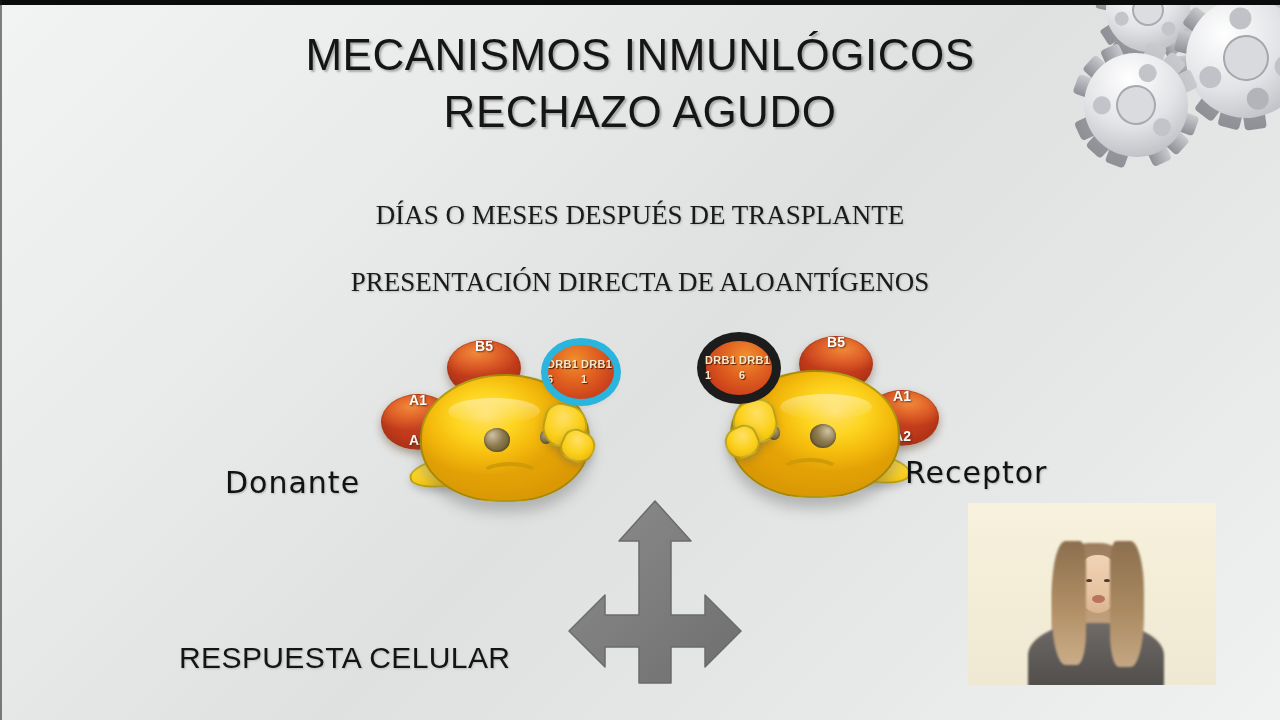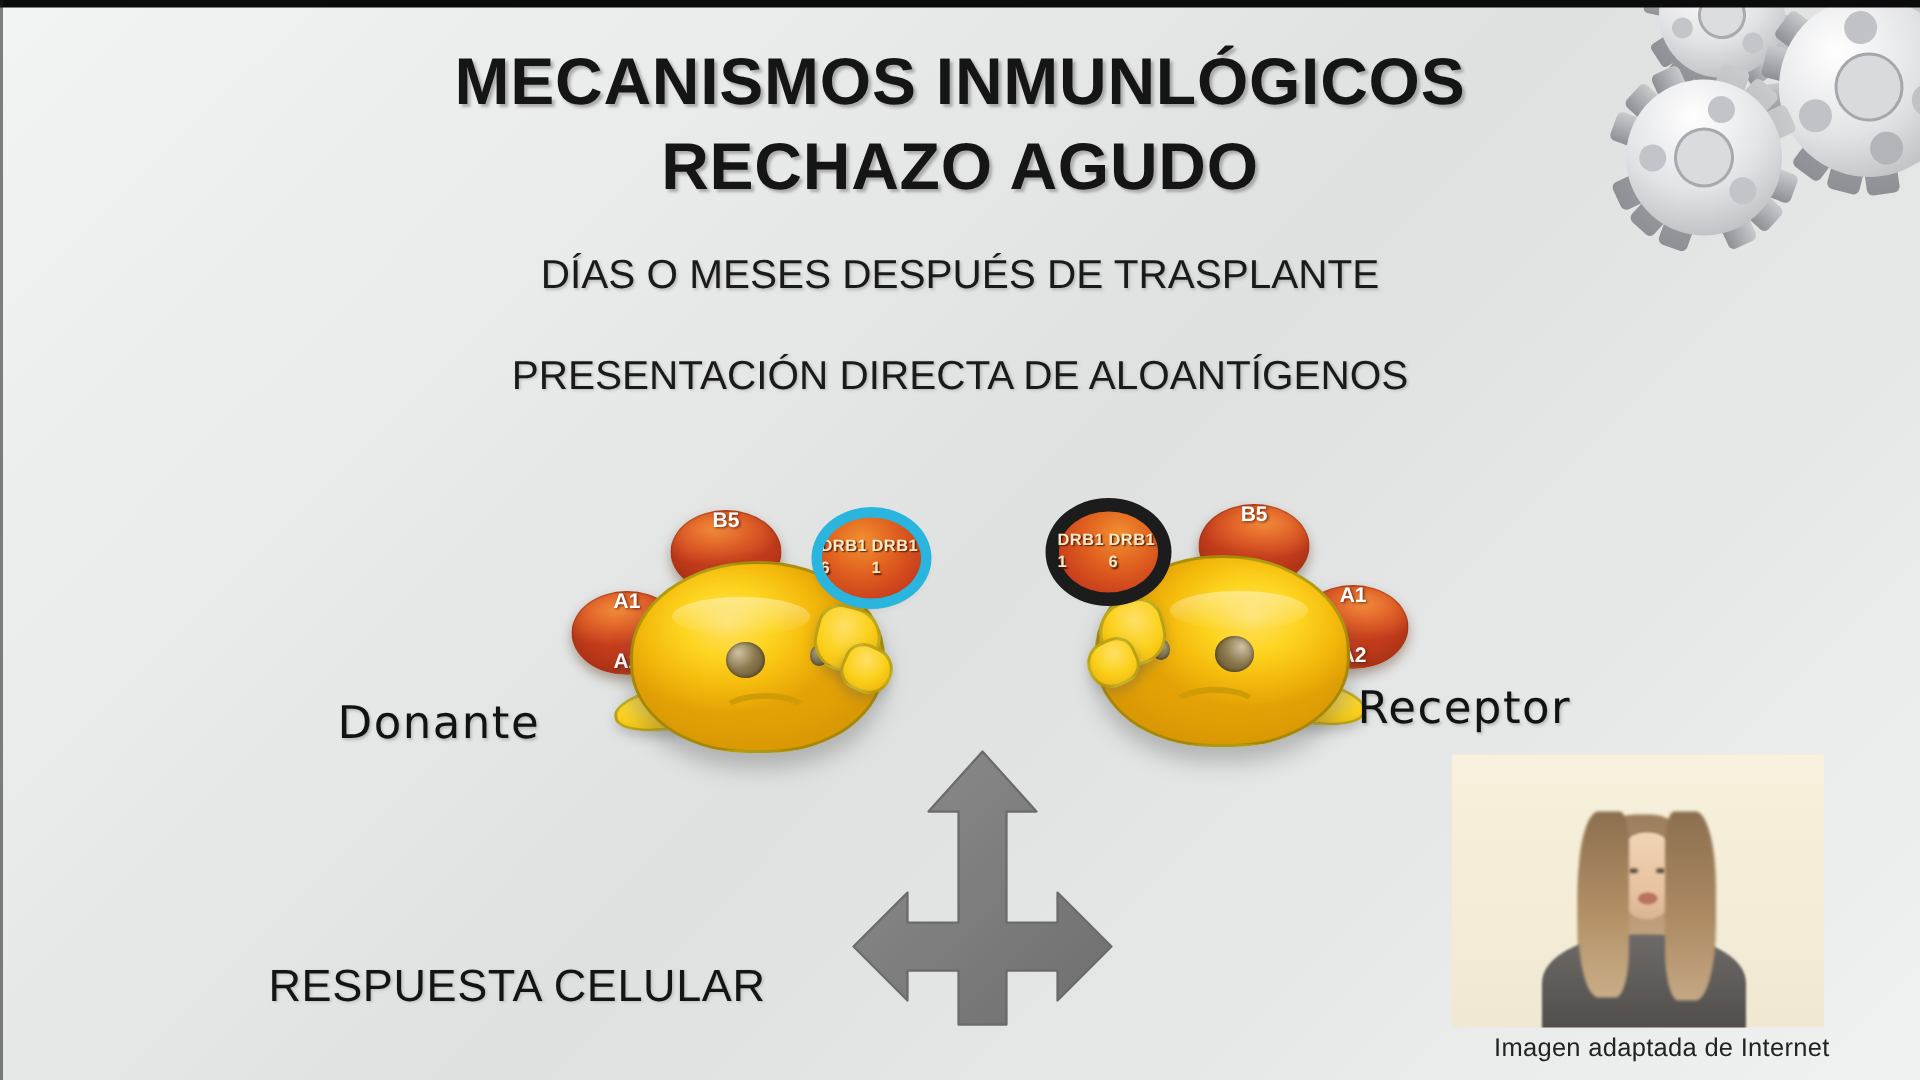--- a/index.html
+++ b/index.html
@@ -34,28 +34,28 @@
     overflow:hidden; z-index:5;
   }
   .gears svg { display:block; }
 
   
   .title-block {
     position:absolute; left:0; top:26px; width:1280px;
     text-align:center; z-index:10;
   }
   .title-line {
-    font-size:44px; font-weight:bold; letter-spacing:.5px;
+    font-size:44px; font-weight:normal; letter-spacing:.5px;
     color:#151515; line-height:1.30;
     text-shadow:2px 2px 2px rgba(120,120,120,.55);
   }
 
   .subtitle-block {
-    position:absolute; left:0; top:170px; width:1280px;
-    text-align:center; z-index:10;
+    position:absolute; left:0; top:202px; width:1280px;
+    text-align:center; z-index:10;font-family:Liberation Serif, serif;
   }
   .sub-line {
     font-size:27px; color:#1a1a1a; line-height:1.0;
     text-shadow:1px 1px 2px rgba(140,140,140,.5);
   }
   .sub-line.second { margin-top:40px; }
 
   
   .diagram {
     position:absolute; left:365px; top:318px; width:590px; height:240px;
@@ -364,15 +364,14 @@
     <div class="p-shoulders"></div>
     <div class="p-face">
       <div class="p-eye" style="left:10px; top:24px;"></div>
       <div class="p-eye" style="left:28px; top:24px;"></div>
     </div>
     <div class="p-mouth"></div>
     <div class="p-hairfront-l"></div>
     <div class="p-hairfront-r"></div>
   </div>
 
-  <div class="credit">Imagen adaptada de Internet</div>
 
 </div>
 
 </body></html>

